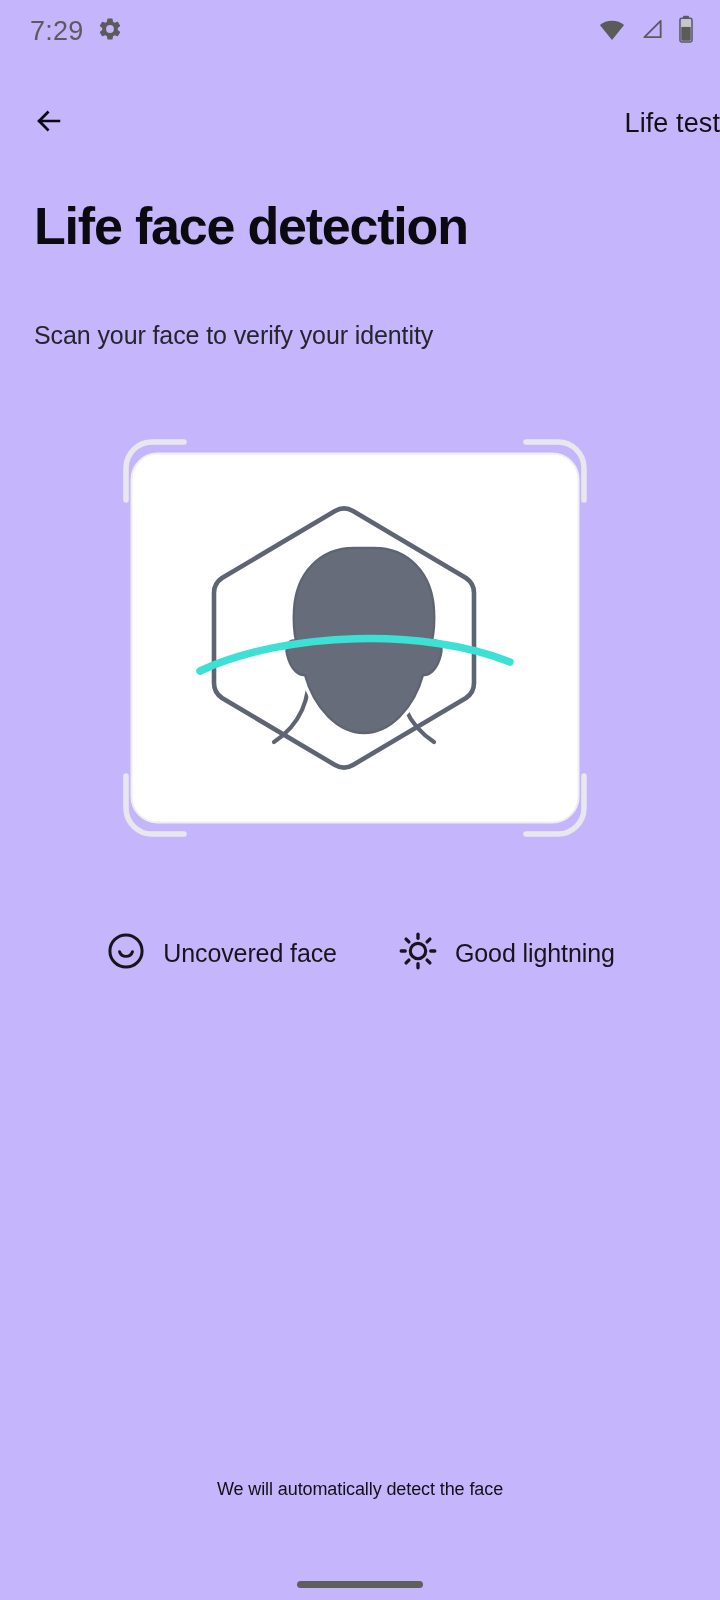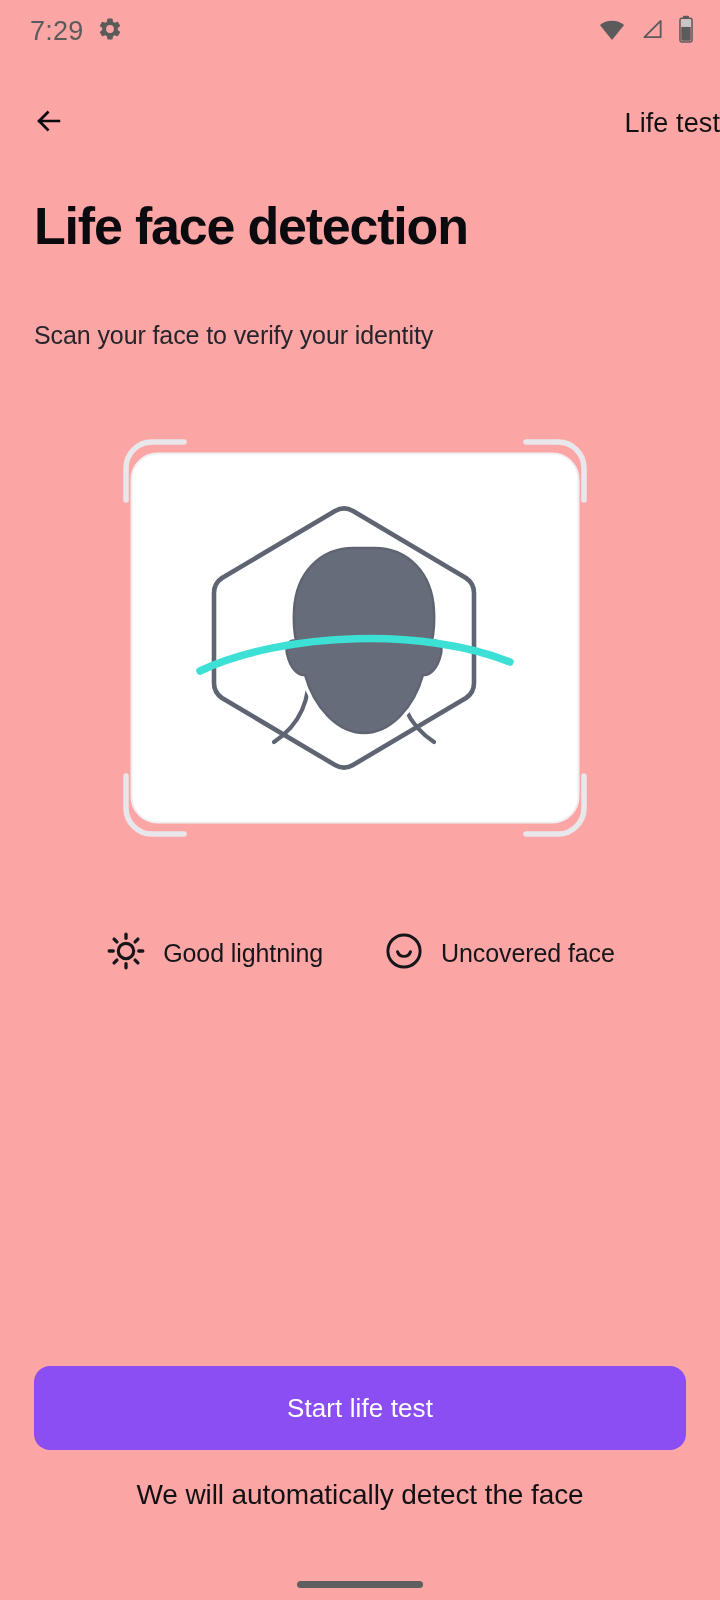--- a/index.html
+++ b/index.html
@@ -9,21 +9,21 @@
     height: 1600px;
     background: #ffffff;
     font-family: "Liberation Sans", sans-serif;
     overflow: hidden;
   }
 
   .phone {
     position: relative;
     width: 720px;
     height: 1600px;
-    background: #fca5a5;
+    background: #c4b5fd;
   }
 
   
   .status-bar {
     position: absolute;
     top: 0; left: 0;
     width: 720px;
     height: 62px;
     display: flex;
     align-items: center;
@@ -140,21 +140,21 @@
     font-family: "Liberation Sans", sans-serif;
     font-size: 26px;
     letter-spacing: 0.1px;
     cursor: pointer;
   }
   .cta-footnote {
     position: absolute;
     top: 1479px; left: 0;
     width: 720px;
     text-align: center;
-    font-size: 28px;
+    font-size: 18px;
     color: #111114;
     letter-spacing: -0.1px;
   }
 
   
   .home-indicator {
     position: absolute;
     left: 50%;
     transform: translateX(-50%);
     bottom: 12px;
@@ -235,50 +235,49 @@
 
       <path d="M248 136 c-34 0 -58 25 -60 62 c-1 17 2 31 2 31 c-6 -2 -11 4 -9 13 c3 14 11 22 18 21 c9 33 33 58 59 58 c26 0 50 -25 59 -58 c7 1 15 -7 18 -21 c2 -9 -3 -15 -9 -13 c0 0 3 -14 2 -31 c-2 -37 -26 -62 -60 -62 z" transform="translate(10,0)" fill="#ffffff" stroke="#ffffff" stroke-width="9"></path>
 
       <path d="M248 136 c-34 0 -58 25 -60 62 c-1 17 2 31 2 31 c-6 -2 -11 4 -9 13 c3 14 11 22 18 21 c9 33 33 58 59 58 c26 0 50 -25 59 -58 c7 1 15 -7 18 -21 c2 -9 -3 -15 -9 -13 c0 0 3 -14 2 -31 c-2 -37 -26 -62 -60 -62 z" transform="translate(10,0)" fill="#676c7a" stroke="#5f6473" stroke-width="2.4"></path>
 
       <path d="M104 259 C190 219 330 216 414 250" fill="none" stroke="#3ce0d4" stroke-width="7.5" stroke-linecap="round"></path>
     </svg>
   </div>
 
   <div class="hints">
+
+    <div class="hint">
+      <span class="ic">
+        <svg width="42" height="42" viewBox="0 0 24 24">
+          <circle cx="12" cy="12" r="9.2" fill="none" stroke="#16161a" stroke-width="1.7"></circle>
+          <path d="M8.3 12.4 a3.9 3.9 0 0 0 7.4 0" fill="none" stroke="#16161a" stroke-width="1.7" stroke-linecap="round"></path>
+        </svg>
+      </span>
+      <span class="hint-label">Uncovered face</span>
+    </div>
 
     <div class="hint">
       <span class="ic">
         <svg width="42" height="42" viewBox="0 0 24 24">
           <circle cx="12" cy="12" r="4.4" fill="none" stroke="#16161a" stroke-width="1.8"></circle>
           <g stroke="#16161a" stroke-width="1.9" stroke-linecap="round">
             <path d="M12 2.4v2.3"></path>
             <path d="M12 19.3v2.3"></path>
             <path d="M2.4 12h2.3"></path>
             <path d="M19.3 12h2.3"></path>
             <path d="M5.2 5.2l1.6 1.6"></path>
             <path d="M17.2 17.2l1.6 1.6"></path>
             <path d="M18.8 5.2l-1.6 1.6"></path>
             <path d="M6.8 17.2l-1.6 1.6"></path>
           </g>
         </svg>
       </span>
       <span class="hint-label">Good lightning</span>
     </div>
 
-    <div class="hint">
-      <span class="ic">
-        <svg width="42" height="42" viewBox="0 0 24 24">
-          <circle cx="12" cy="12" r="9.2" fill="none" stroke="#16161a" stroke-width="1.7"></circle>
-          <path d="M8.3 12.4 a3.9 3.9 0 0 0 7.4 0" fill="none" stroke="#16161a" stroke-width="1.7" stroke-linecap="round"></path>
-        </svg>
-      </span>
-      <span class="hint-label">Uncovered face</span>
-    </div>
-
-  </div>
-
-  <button class="cta-button">Start life test</button>
+  </div>
+
   <div class="cta-footnote">We will automatically detect the face</div>
 
   <div class="home-indicator"></div>
 
 </div>
 
 </body></html>

